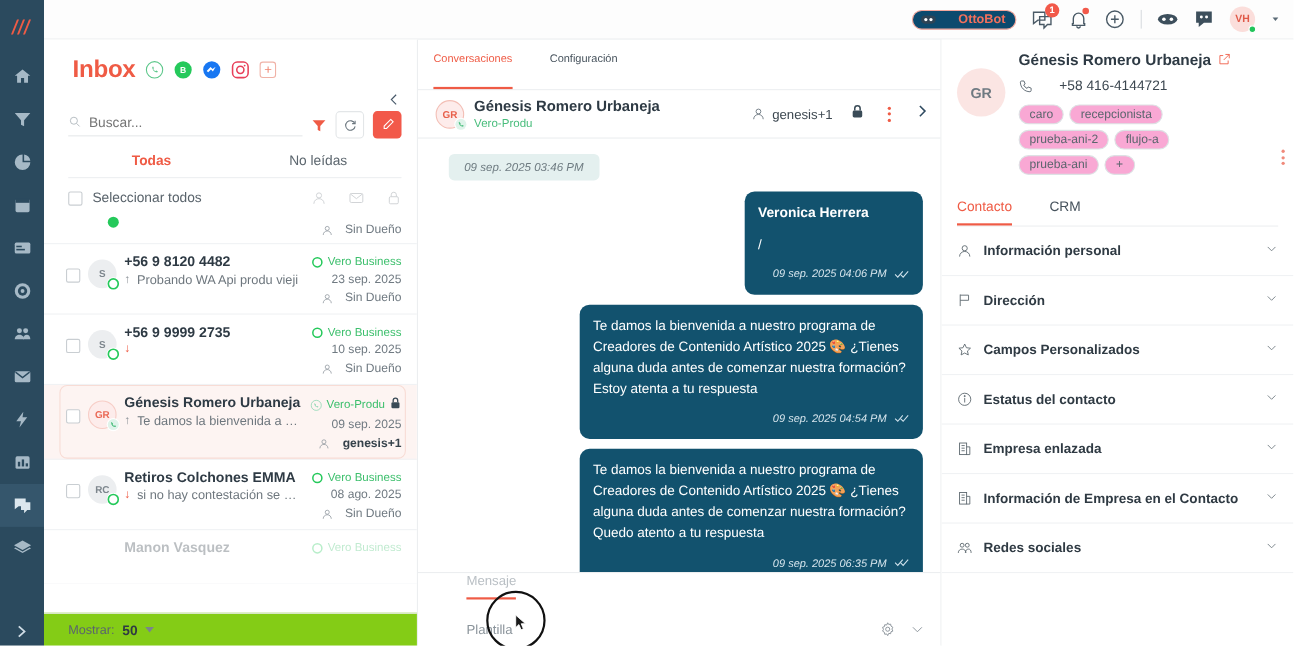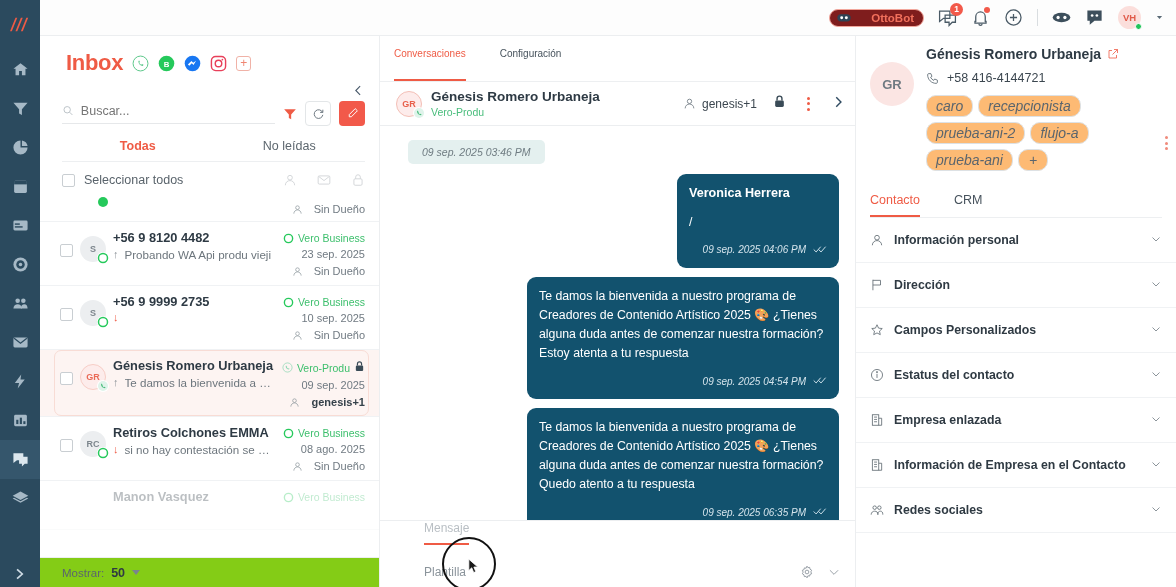--- a/index.html
+++ b/index.html
@@ -40,21 +40,21 @@
     border-bottom: 1px solid #eceef0;
     background: #fdfdfd;
     display: flex; align-items: center; justify-content: flex-end;
     padding-right: 12px; gap: 14px;
   }
   .ottobot {
     display: flex; align-items: center; gap: 19px;
     border: 1px solid #f2a79c; border-radius: 13px;
     padding: 2px 9px 2px 6px;
     color: #f2705c; font-size: 11.5px; font-weight: 700;
-    background: #7f1d1d;
+    background: #0c4a6e;
   }
   .ottobot svg { width: 16px; height: 11px; }
   .tb-icon { position: relative; display: flex; align-items: center; justify-content: center; cursor: pointer; }
   .tb-icon svg { width: 19px; height: 19px; fill: none; stroke: #4a5a66; stroke-width: 1.6; }
   .badge {
     position: absolute; top: -5px; right: -6px;
     background: #f2594a; color: #fff;
     font-size: 8.5px; font-weight: 700;
     min-width: 13px; height: 13px; border-radius: 7px;
     display: flex; align-items: center; justify-content: center;
@@ -266,26 +266,26 @@
   .rp-top { padding: 10px 14px 0 14px; display: flex; align-items: flex-start; gap: 12px; }
   .rp-ava {
     width: 44px; height: 44px; border-radius: 50%;
     background: #fbe5e3; color: #6f7a82; font-size: 13px; font-weight: 700;
     display: flex; align-items: center; justify-content: center; flex: 0 0 44px;
     margin-top: 16px;
   }
   .rp-info { flex: 1 1 auto; min-width: 0; }
   .rp-name { font-size: 14px; font-weight: 700; color: #2e3a44; display: flex; align-items: center; gap: 6px; }
   .rp-name svg { width: 12px; height: 12px; fill: none; stroke: #ef5b45; stroke-width: 1.6; }
-  .rp-phone { display: flex; align-items: center; gap: 8px; font-size: 12.5px; color: #3c4750; margin-top: 9px; }
+  .rp-phone { display: flex; align-items: center; gap: 24px; font-size: 12.5px; color: #3c4750; margin-top: 9px; }
   .rp-phone svg { width: 13px; height: 13px; fill: none; stroke: #55626c; stroke-width: 1.5; }
   .tags { display: flex; flex-wrap: wrap; gap: 5px; margin-top: 10px; max-width: 200px; }
   .tag {
     border: 1px solid #dde1e4; border-radius: 10px;
-    padding: 2px 9px; font-size: 14px; color: #5b656d; background: #fdba74; font-style: italic;
+    padding: 2px 9px; font-size: 11px; color: #5b656d; background: #f9a8d4;
   }
   .tag.plus { padding: 2px 10px; }
 
   .rp-tabs { display: flex; gap: 34px; margin: 22px 14px 0 14px; border-bottom: 1px solid #edeff1; }
   .rp-tab { font-size: 12.5px; color: #46525c; padding-bottom: 8px; cursor: pointer; }
   .rp-tab.active { color: #ef5b45; border-bottom: 2px solid #ef5b45; }
 
   .acc-list { flex: 1 1 auto; overflow: hidden; }
   .acc-row {
     display: flex; align-items: center; gap: 10px;

